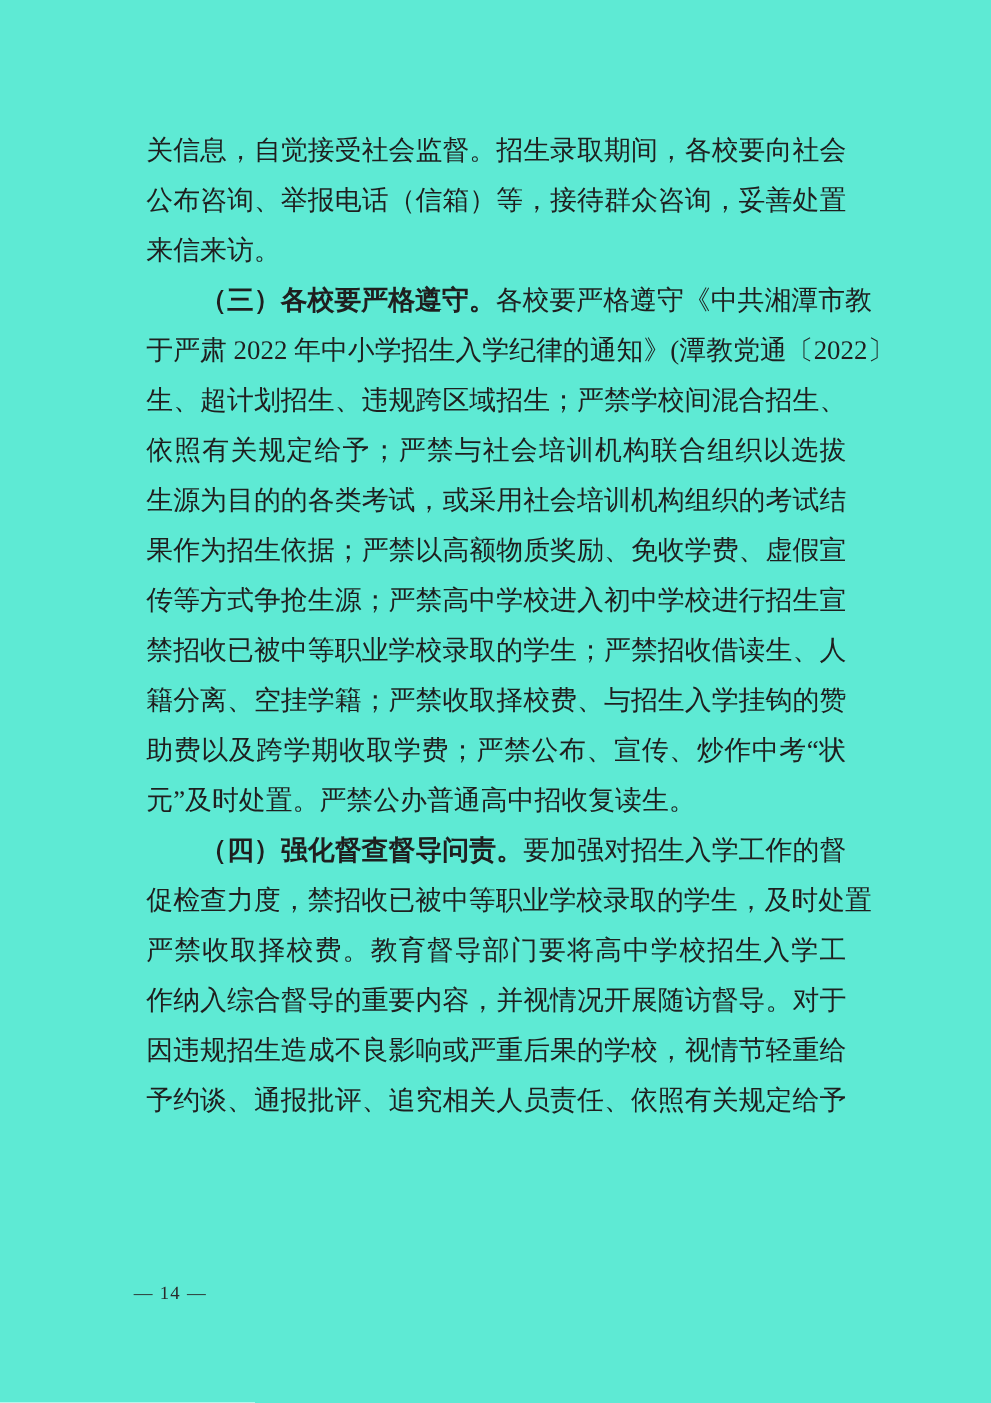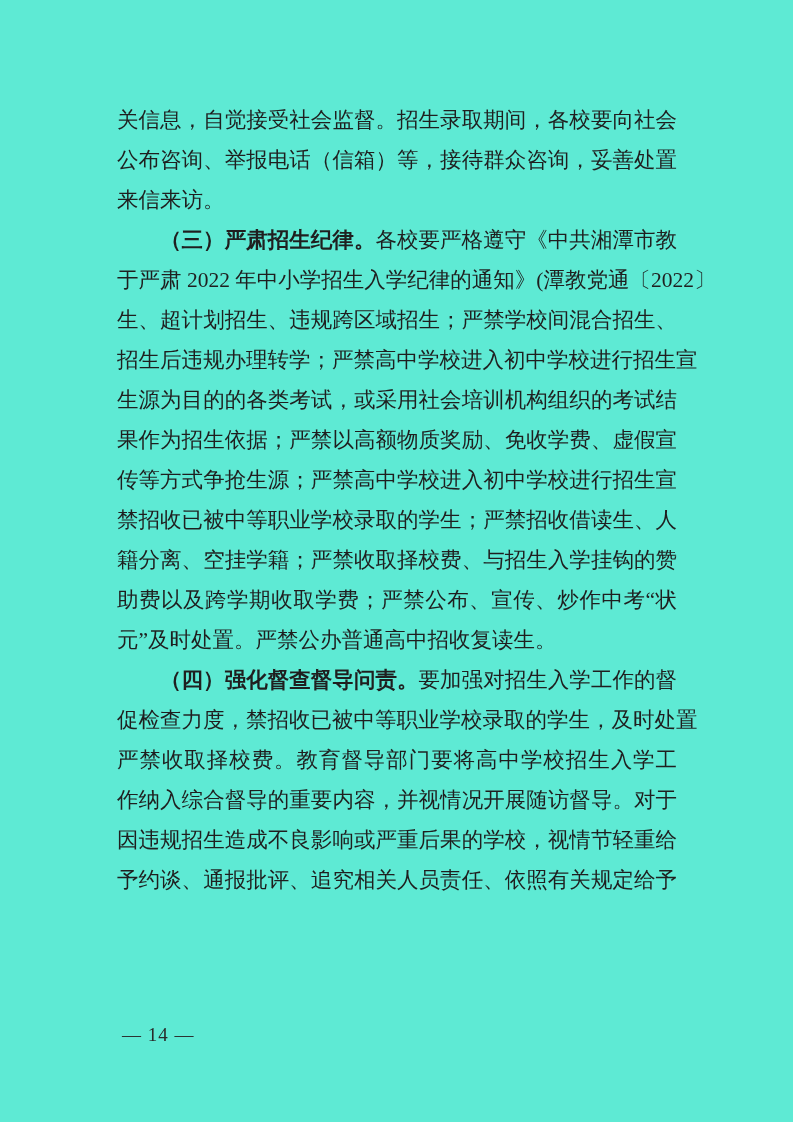--- a/index.html
+++ b/index.html
@@ -37,41 +37,41 @@
     text-align-last: left;
   }
   .line.indent {
     text-indent: 43px;
   }
   .b {
     font-weight: 700;
   }
   .footer {
     position: absolute;
-    left: 122px;
+    left: 107px;
     top: 1022px;
-    font-size: 19px;
+    font-size: 15px;
     line-height: 26px;
     color: #2a2a2a;
     letter-spacing: 1px;
   }
 </style>
 </head>
 <body>
 
 <div class="page">
 
   <div class="doc-body">
     <div class="line"><span class="b"></span><span>关信息，自觉接受社会监督。招生录取期间，各校要向社会</span></div>
     <div class="line"><span class="b"></span><span>公布咨询、举报电话（信箱）等，接待群众咨询，妥善处置</span></div>
     <div class="line short"><span class="b"></span><span>来信来访。</span></div>
-    <div class="line indent"><span class="b">（三）严肃招生纪律。</span><span>各校要严格遵守《中共湘潭市教</span></div>
+    <div class="line indent"><span class="b">（三）各校要严格遵守。</span><span>各校要严格遵守《中共湘潭市教</span></div>
     <div class="line"><span class="b"></span><span>于严肃 2022 年中小学招生入学纪律的通知》(潭教党通〔2022〕</span></div>
     <div class="line"><span class="b"></span><span>生、超计划招生、违规跨区域招生；严禁学校间混合招生、</span></div>
-    <div class="line"><span class="b"></span><span>招生后违规办理转学；严禁高中学校进入初中学校进行招生宣</span></div>
+    <div class="line"><span class="b"></span><span>依照有关规定给予；严禁与社会培训机构联合组织以选拔</span></div>
     <div class="line"><span class="b"></span><span>生源为目的的各类考试，或采用社会培训机构组织的考试结</span></div>
     <div class="line"><span class="b"></span><span>果作为招生依据；严禁以高额物质奖励、免收学费、虚假宣</span></div>
     <div class="line"><span class="b"></span><span>传等方式争抢生源；严禁高中学校进入初中学校进行招生宣</span></div>
     <div class="line"><span class="b"></span><span>禁招收已被中等职业学校录取的学生；严禁招收借读生、人</span></div>
     <div class="line"><span class="b"></span><span>籍分离、空挂学籍；严禁收取择校费、与招生入学挂钩的赞</span></div>
     <div class="line"><span class="b"></span><span>助费以及跨学期收取学费；严禁公布、宣传、炒作中考“状</span></div>
     <div class="line short"><span class="b"></span><span>元”及时处置。严禁公办普通高中招收复读生。</span></div>
     <div class="line indent"><span class="b">（四）强化督查督导问责。</span><span>要加强对招生入学工作的督</span></div>
     <div class="line"><span class="b"></span><span>促检查力度，禁招收已被中等职业学校录取的学生，及时处置</span></div>
     <div class="line"><span class="b"></span><span>严禁收取择校费。教育督导部门要将高中学校招生入学工</span></div>

